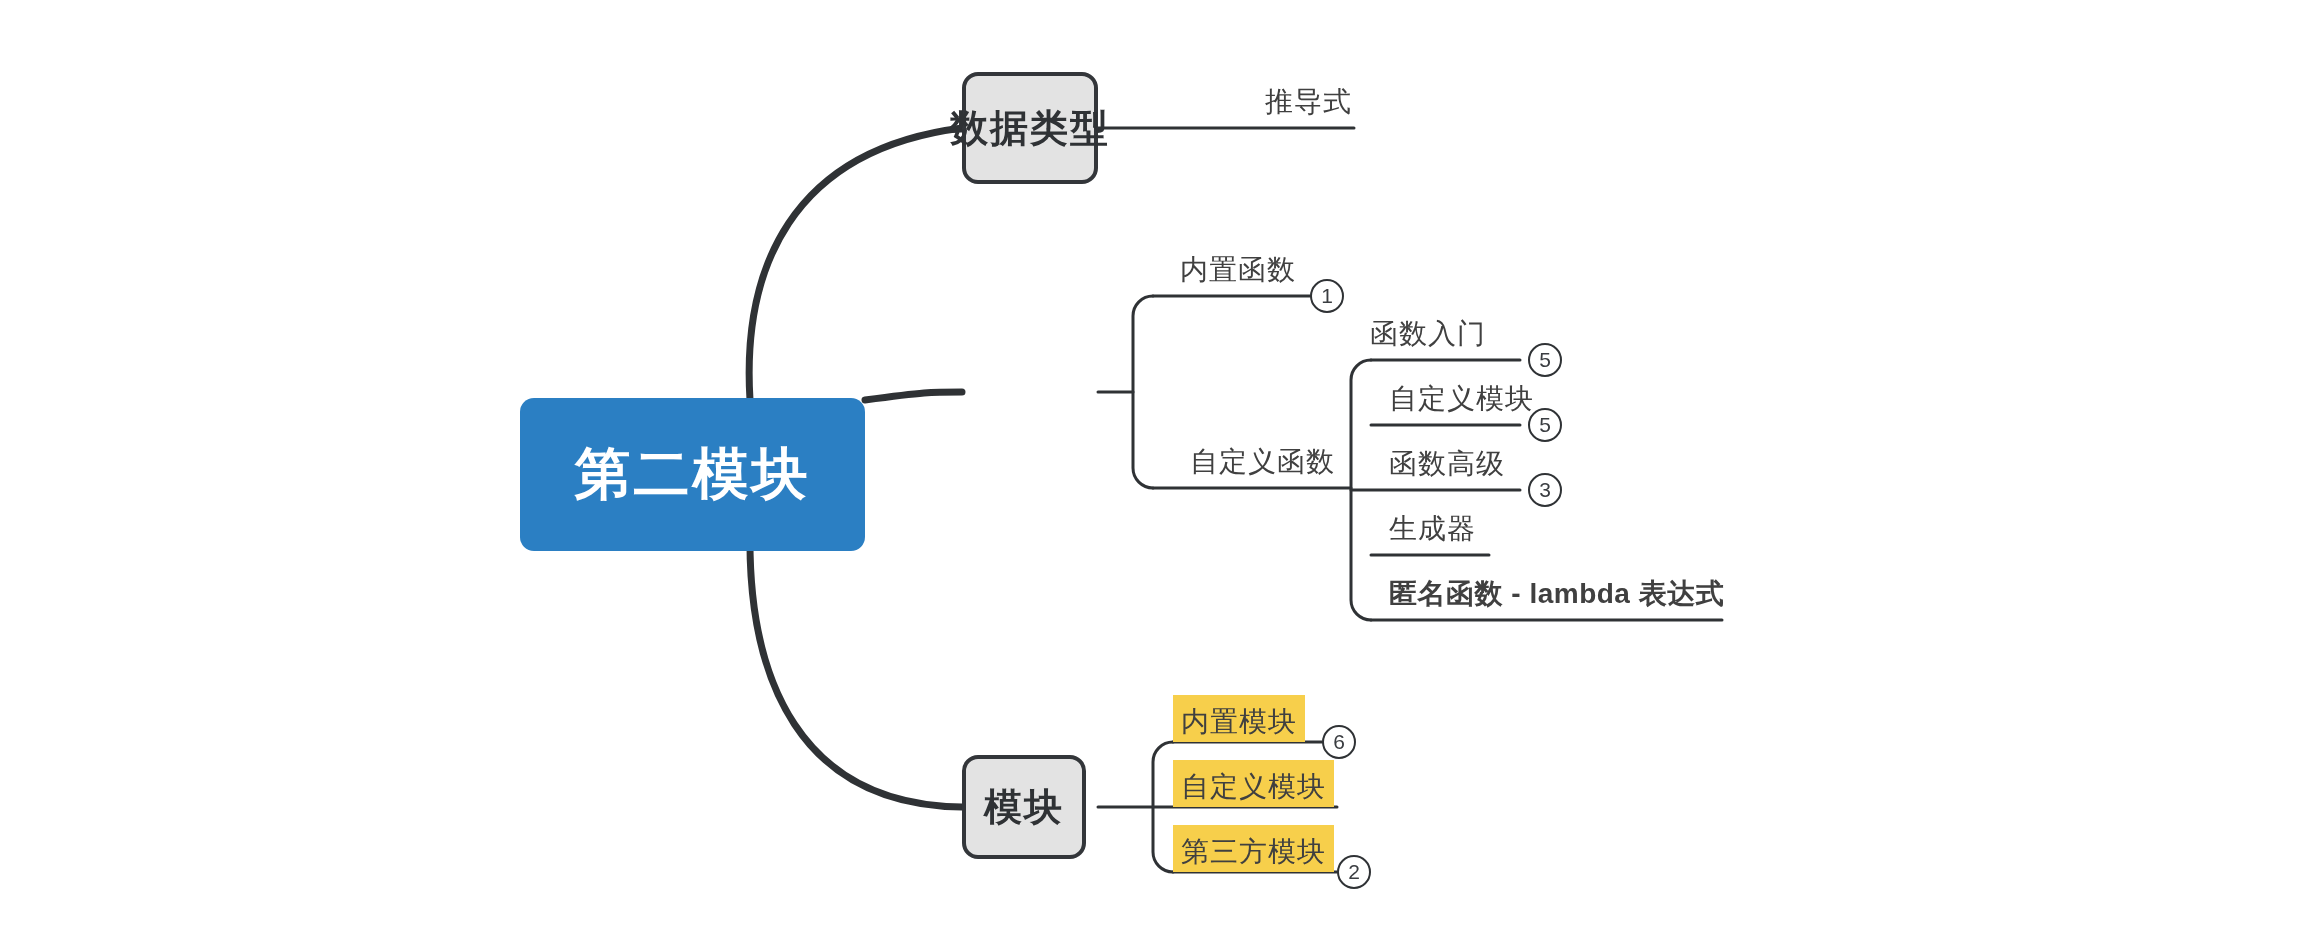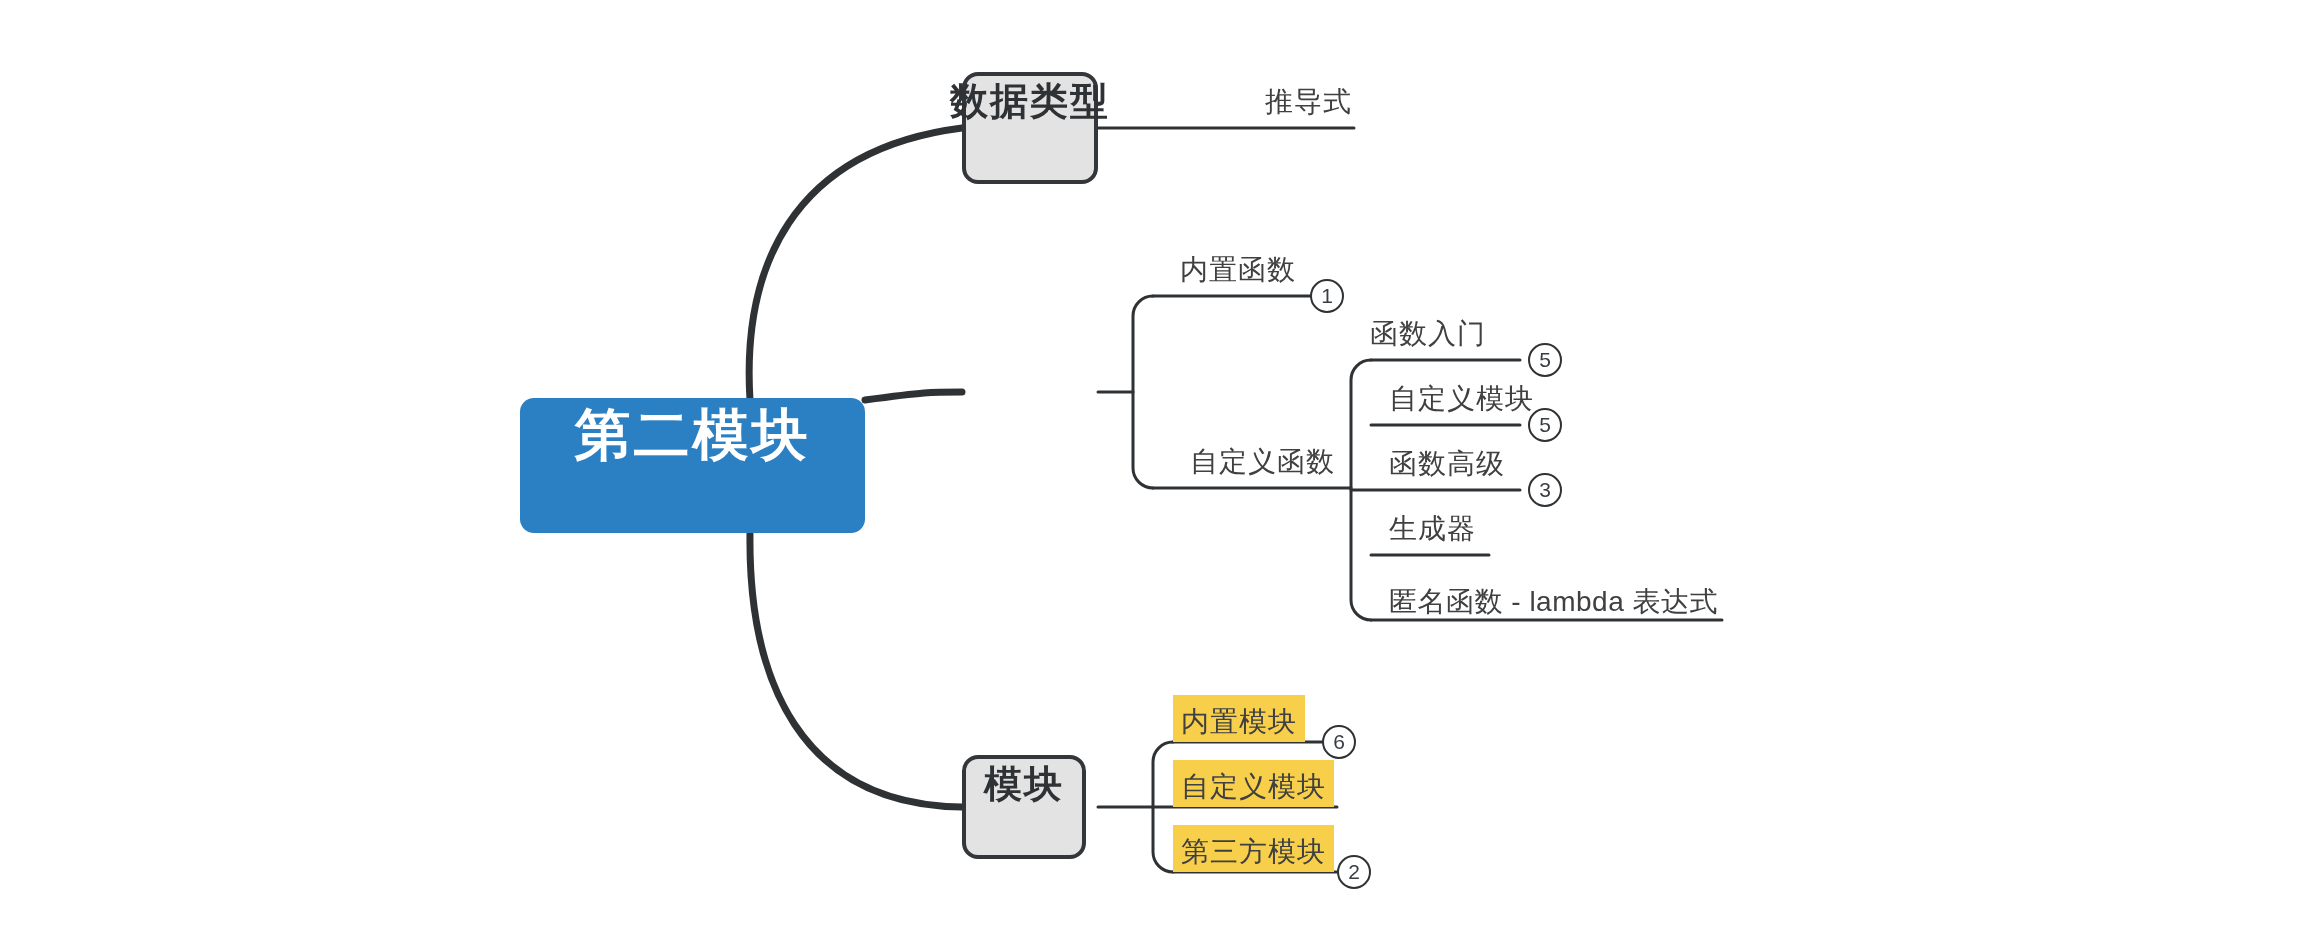--- a/index.html
+++ b/index.html
@@ -22,21 +22,21 @@
     left: 0;
     top: 0;
     width: 2308px;
     height: 952px;
     pointer-events: none;
   }
   .node {
     position: absolute;
     box-sizing: border-box;
     display: flex;
-    align-items: flex-start;
+    align-items: center;
     justify-content: center;
     white-space: nowrap;
   }
   
   .root-node {
     background: #2b7fc3;
     color: #ffffff;
     border-radius: 14px;
     font-size: 56px;
     font-weight: 700;
@@ -60,23 +60,22 @@
     font-size: 28px;
     font-weight: 500;
     letter-spacing: 1px;
     line-height: 1;
   }
   .leaf-label.hl {
     background: #f7cf4b;
     padding: 13px 8px 6px 8px;
   }
   .leaf-label.lambda {
-    font-weight: 400;
+    font-weight: 700;
     letter-spacing: 0.5px;
-    margin-top: 8px;
   }
   
   .badge {
     position: absolute;
     width: 34px;
     height: 34px;
     border: 2px solid #2f3235;
     border-radius: 50%;
     background: #ffffff;
     display: flex;
@@ -118,21 +117,21 @@
       <path stroke-width="3" d="M 1371 620 L 1722 620"></path>
 
       <path stroke-width="3" d="M 1098 807 L 1153 807"></path>
       <path stroke-width="3" d="M 1173 742 A 20 20 0 0 0 1153 762 L 1153 852 A 20 20 0 0 0 1173 872"></path>
       <path stroke-width="3" d="M 1173 742 L 1322 742"></path>
       <path stroke-width="3" d="M 1153 807 L 1337 807"></path>
       <path stroke-width="3" d="M 1173 872 L 1337 872"></path>
     </g>
   </svg>
 
-  <div class="node root-node" style="left:520px; top:398px; width:345px; height:135px;">
+  <div class="node root-node" style="left:520px; top:398px; width:345px; height:153px;">
     <span>第二模块</span>
   </div>
 
   <div class="node topic-node" style="left:962px; top:72px; width:136px; height:112px;">
     <span>数据类型</span>
   </div>
 
 
   <div class="node topic-node" style="left:962px; top:755px; width:124px; height:104px;">
     <span>模块</span>

